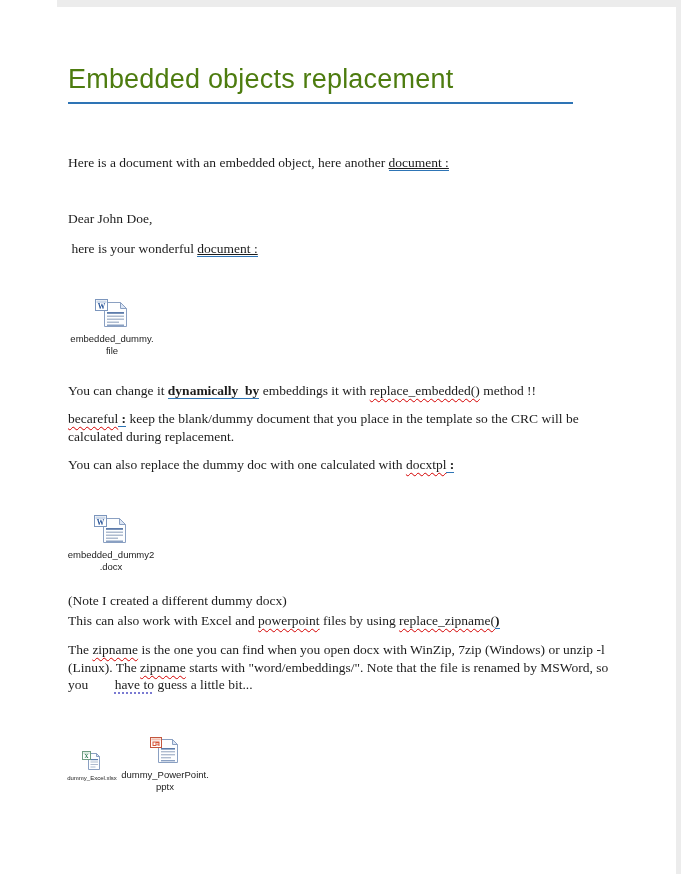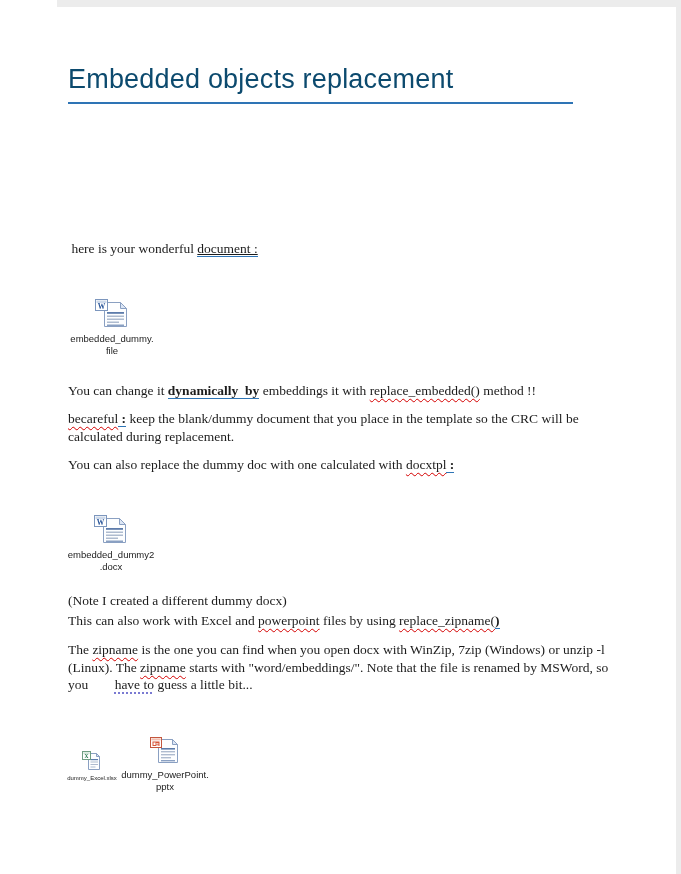--- a/index.html
+++ b/index.html
@@ -9,21 +9,21 @@
     font-family: "Liberation Serif", serif;
     color: #1c1c1c;
   }
   .top-edge   { position: absolute; top: 0; left: 57px; right: 5px; height: 7px; background: #ececec; }
   .right-edge { position: absolute; top: 0; right: 0; width: 5px; height: 100%; background: #ececec; }
 
   .doc-title {
     position: absolute; top: 64px; left: 68px; width: 545px;
     margin: 0; font-family: "Liberation Sans", sans-serif;
     font-size: 27px; font-weight: 400; letter-spacing: 0.2px;
-    color: #0c4a6e;
+    color: #4d7c0f;
   }
   .title-rule {
     position: absolute; top: 102px; left: 68px; width: 505px; height: 0;
     border-bottom: 2px solid #2E74B5;
   }
 
   .para {
     position: absolute; left: 68px; width: 552px; margin: 0;
     font-size: 13.5px; line-height: 17.5px; white-space: pre-wrap;
   }
@@ -45,21 +45,23 @@
 </head>
 <body>
 
 <div class="page">
   <div class="top-edge"></div>
   <div class="right-edge"></div>
 
   <h1 class="doc-title">Embedded objects replacement</h1>
   <div class="title-rule"></div>
 
+  <p class="para" style="top:154px"><span>Here is a document with an embedded object, here another </span><span class="u-link-like">document :</span></p>
 
+  <p class="para" style="top:210px"><span>Dear John Doe,</span></p>
 
   <p class="para" style="top:240px"><span> here is your wonderful </span><span class="u-link-like">document :</span></p>
 
   <div class="embed-block" style="top:299px; left:62px; width:100px;">
     <svg width="34" height="30" viewBox="0 0 34 30">
       <path d="M9.5 3.5 H25.5 L31.5 9.5 V27.5 H9.5 Z" fill="#fdfeff" stroke="#8aa0c2"></path>
       <path d="M25.5 3.5 V9.5 H31.5 Z" fill="#dce6f5" stroke="#8aa0c2"></path>
       <rect x="12" y="13" width="17" height="1.8" fill="#5d7cab"></rect>
       <rect x="12" y="16.5" width="17" height="1.5" fill="#aebbcf"></rect>
       <rect x="12" y="19.5" width="17" height="1.5" fill="#aebbcf"></rect>

